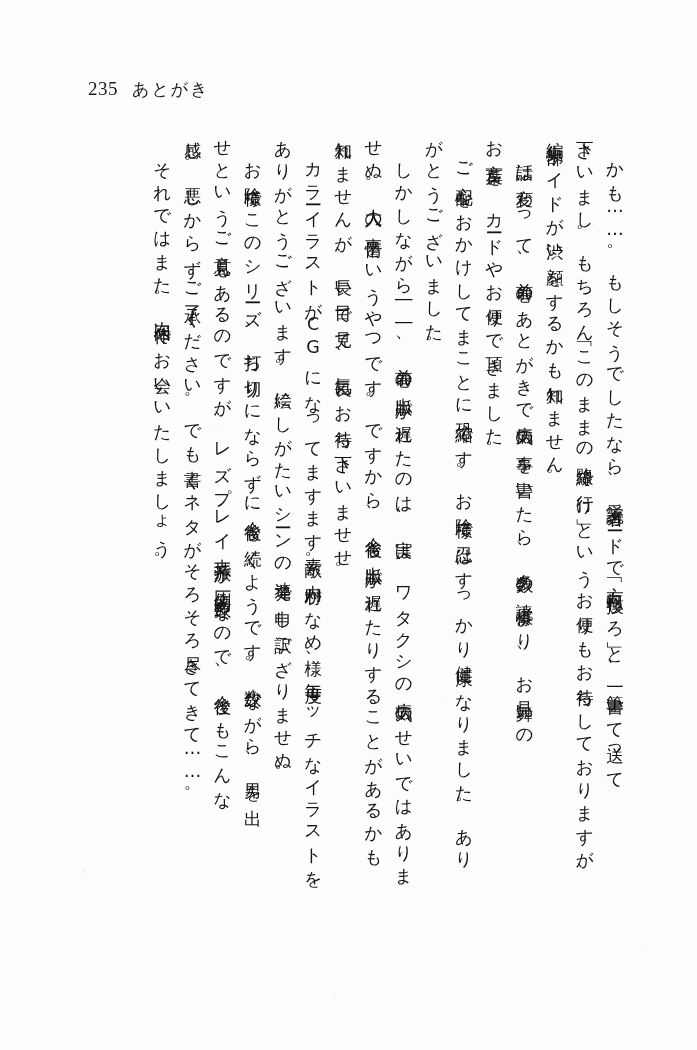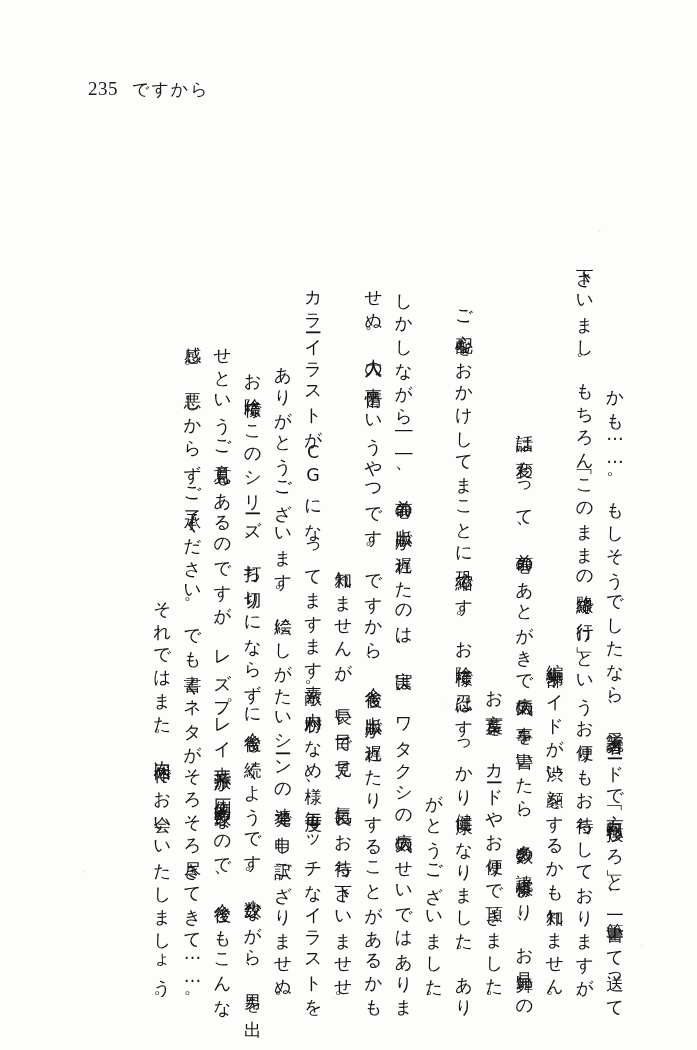--- a/index.html
+++ b/index.html
@@ -9,21 +9,20 @@
   }
   body {
     font-family: "Liberation Serif", serif;
   }
   .page {
     position: relative;
     width: 697px;
     height: 1050px;
     background: #fdfdfb;
     overflow: hidden;
-    text-align: right;
   }
   
   .paper-noise {
     position: absolute;
     inset: 0;
     pointer-events: none;
     background:
       radial-gradient(circle at 12% 83%, rgba(120,115,105,0.10) 0 1.2px, rgba(255,255,255,0) 1.6px),
       radial-gradient(circle at 86% 22%, rgba(120,115,105,0.08) 0 1.1px, rgba(255,255,255,0) 1.5px),
       radial-gradient(circle at 31% 41%, rgba(120,115,105,0.07) 0 1px, rgba(255,255,255,0) 1.4px),
@@ -84,21 +83,21 @@
 </style>
 </head>
 <body>
 
 <div class="page">
 
   <div class="paper-noise"></div>
 
   <div class="header">
     <span class="folio">235</span>
-    <span class="running-title">ですから</span>
+    <span class="running-title">あとがき</span>
   </div>
 
   <div class="textblock">
     <div class="col indent">かも……。もしそうでしたなら、愛読者カードで「方向転換しろ」と、一筆書いて送って</div>
     <div class="col">下さいまし。もちろん「このままの路線で行け」というお便りもお待ちしておりますが、</div>
     <div class="col">編集部サイドが渋い顔をするかも知れません。</div>
     <div class="col indent">話は変わって、前巻のあとがきで病気の事を書いたら、多数の読者様より、お見舞いの</div>
     <div class="col">お言葉を、カードやお便りで頂きました。</div>
     <div class="col indent">ご心配をおかけしてまことに恐縮です。お陰様で忍はすっかり健康になりました。あり</div>
     <div class="col">がとうございました。</div>

